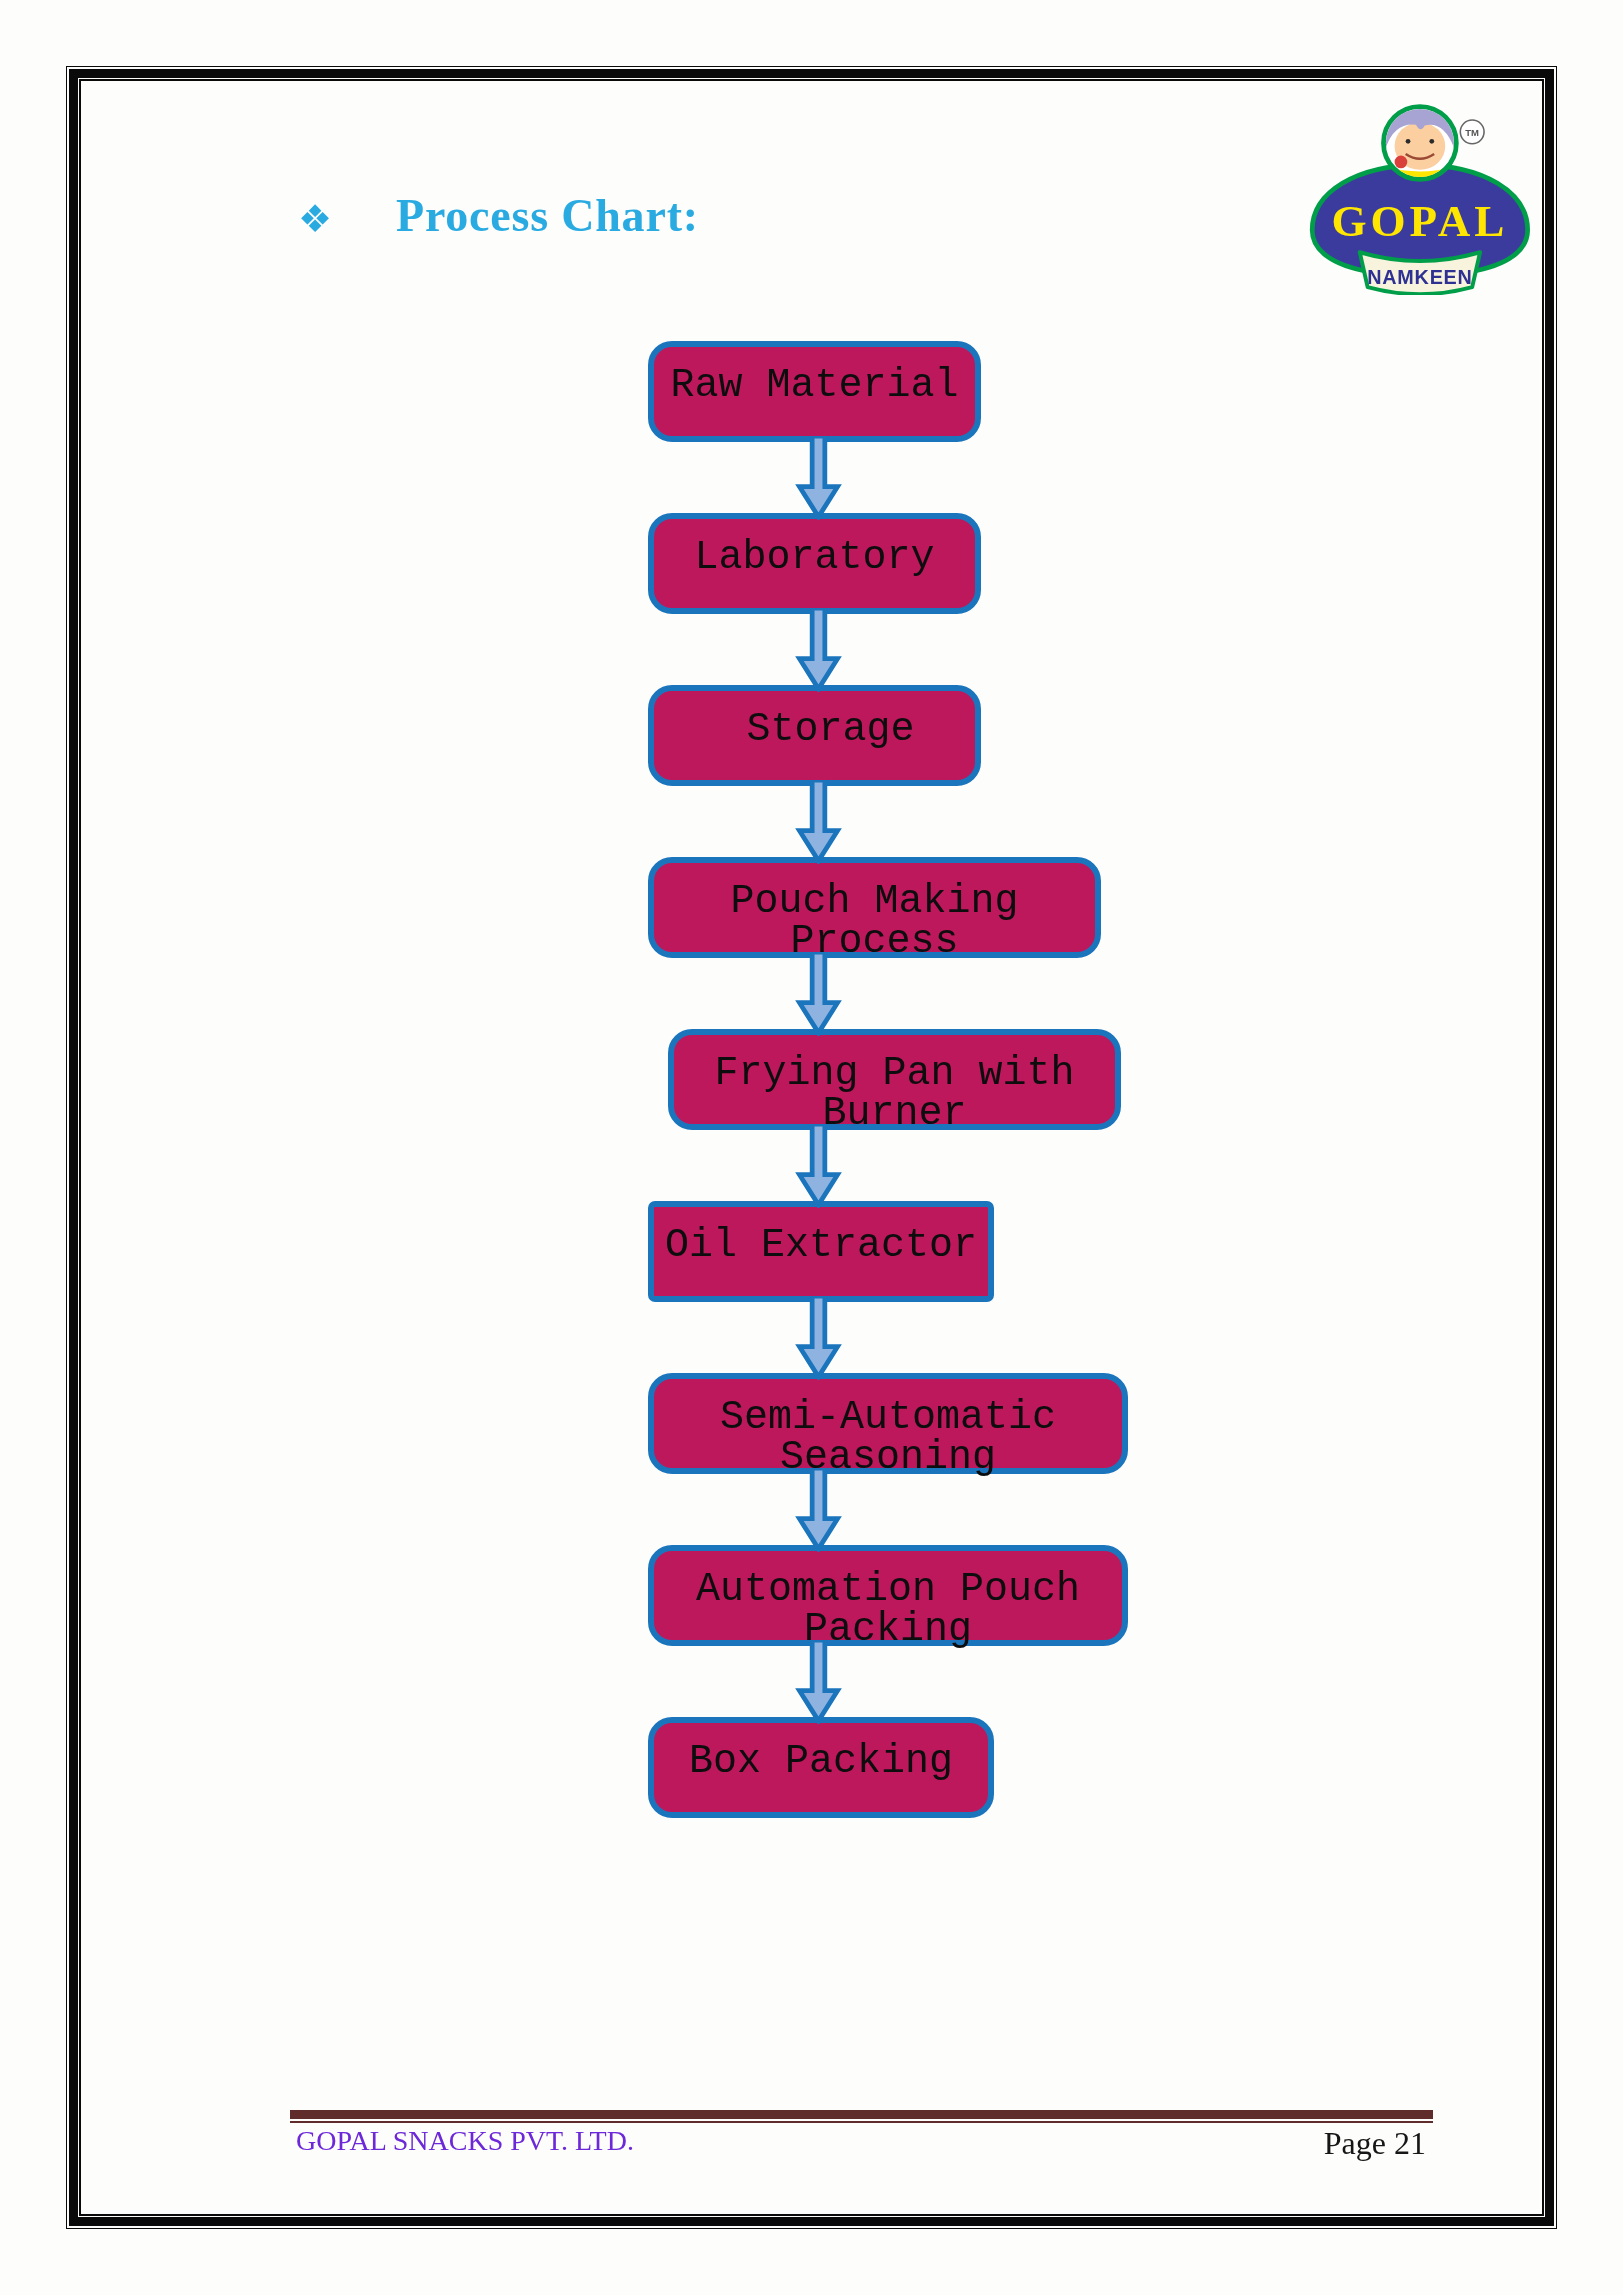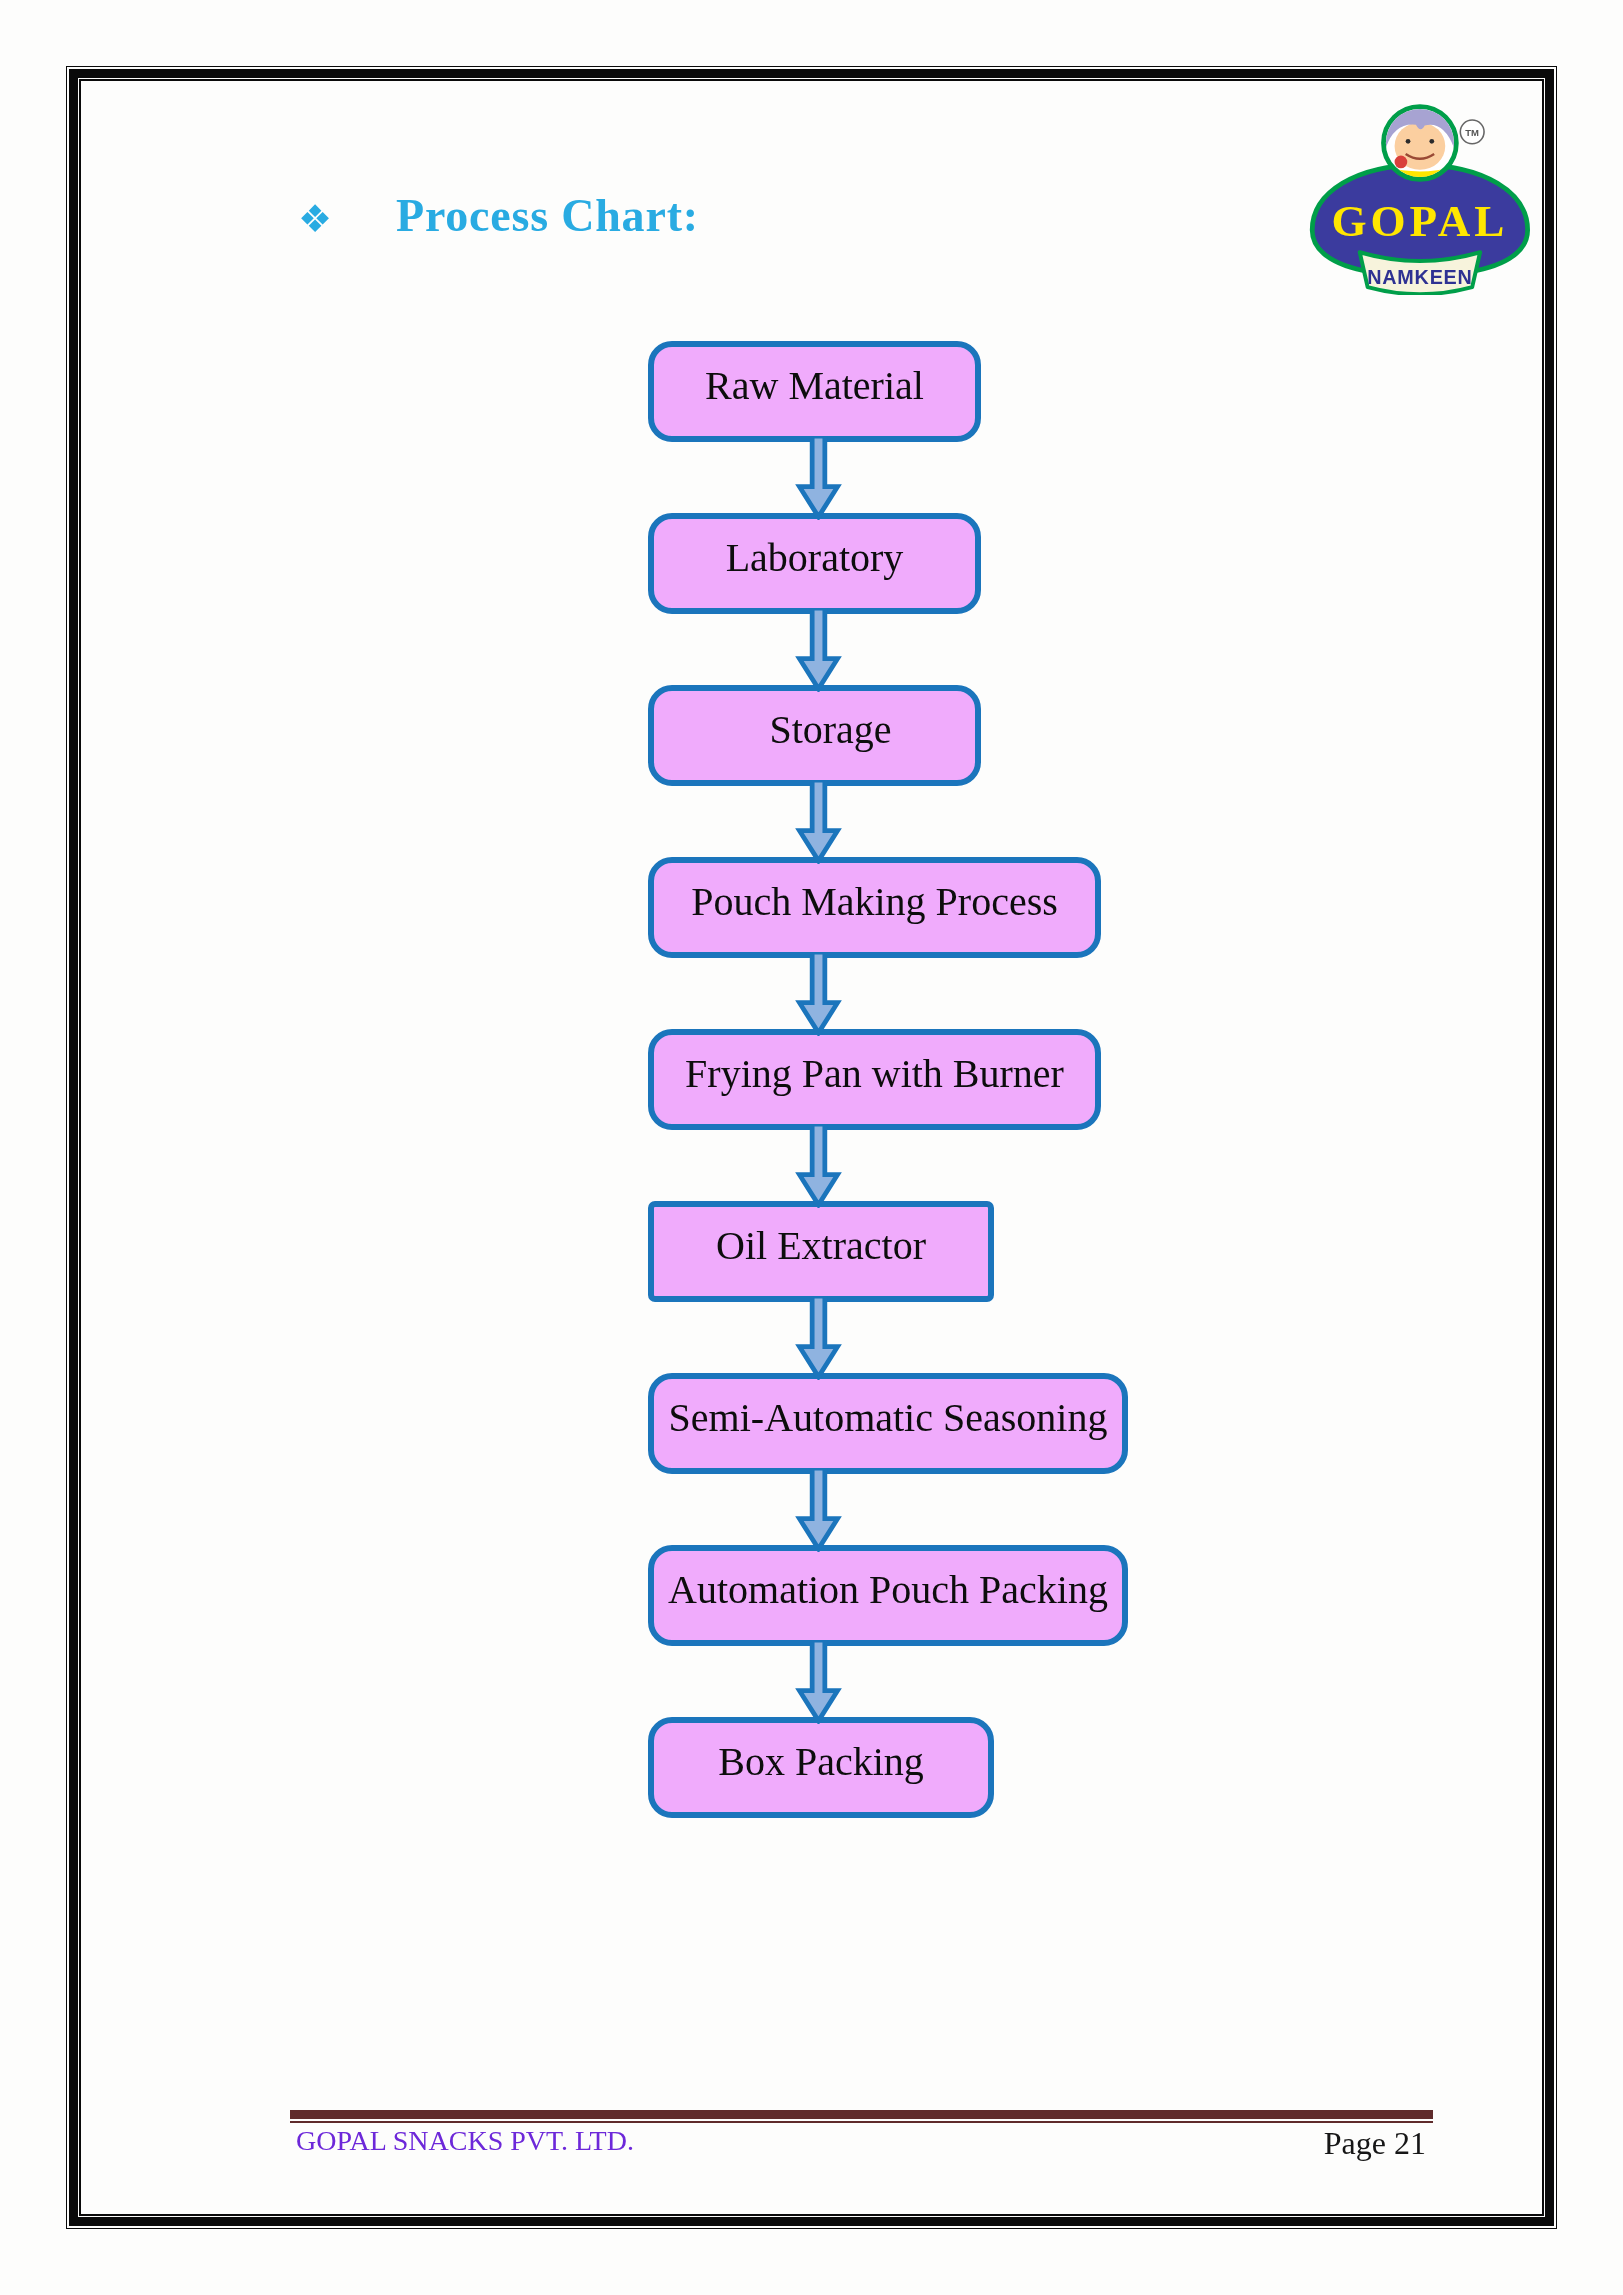--- a/index.html
+++ b/index.html
@@ -18,29 +18,29 @@
   }
   .page-title{
     position:absolute;left:396px;top:193px;margin:0;font-family:"Liberation Serif",serif;
     font-weight:bold;font-size:46px;line-height:1;color:#29ABE2;letter-spacing:0.8px;
   }
   
   .logo{position:absolute;left:1304px;top:97px;width:235px;height:198px;}
   
   .fbox{
     position:absolute;left:648px;height:101px;box-sizing:border-box;
-    background:#f0abfc;border:6.3px solid #1B75BC;border-radius:24px;
+    background:#be185d;border:6.3px solid #1B75BC;border-radius:24px;
     text-align:center;padding-top:19px;
-    font-size:40px;line-height:1;color:#0d0d0d;
+    font-size:40px;line-height:1;color:#0d0d0d;font-family:Liberation Mono, monospace;
   }
   .b0{top:341px;width:333px;}
   .b1{top:513px;width:333px;}
   .b2{top:685px;width:333px;padding-left:32px;}
   .b3{top:857px;width:453px;}
-  .b4{top:1029px;width:453px;}
+  .b4{top:1029px;width:453px;margin-left:20px;}
   .b5{top:1201px;width:346px;border-radius:7px;}
   .b6{top:1373px;width:480px;}
   .b7{top:1545px;width:480px;}
   .b8{top:1717px;width:346px;}
   
   .arrow{position:absolute;left:793px;width:51px;height:84px;}
   .a0{top:436px;} .a1{top:608px;} .a2{top:780px;} .a3{top:952px;}
   .a4{top:1124px;} .a5{top:1296px;} .a6{top:1468px;} .a7{top:1640px;}
   
   .footer-rule{position:absolute;left:290px;top:2110px;width:1143px;}

